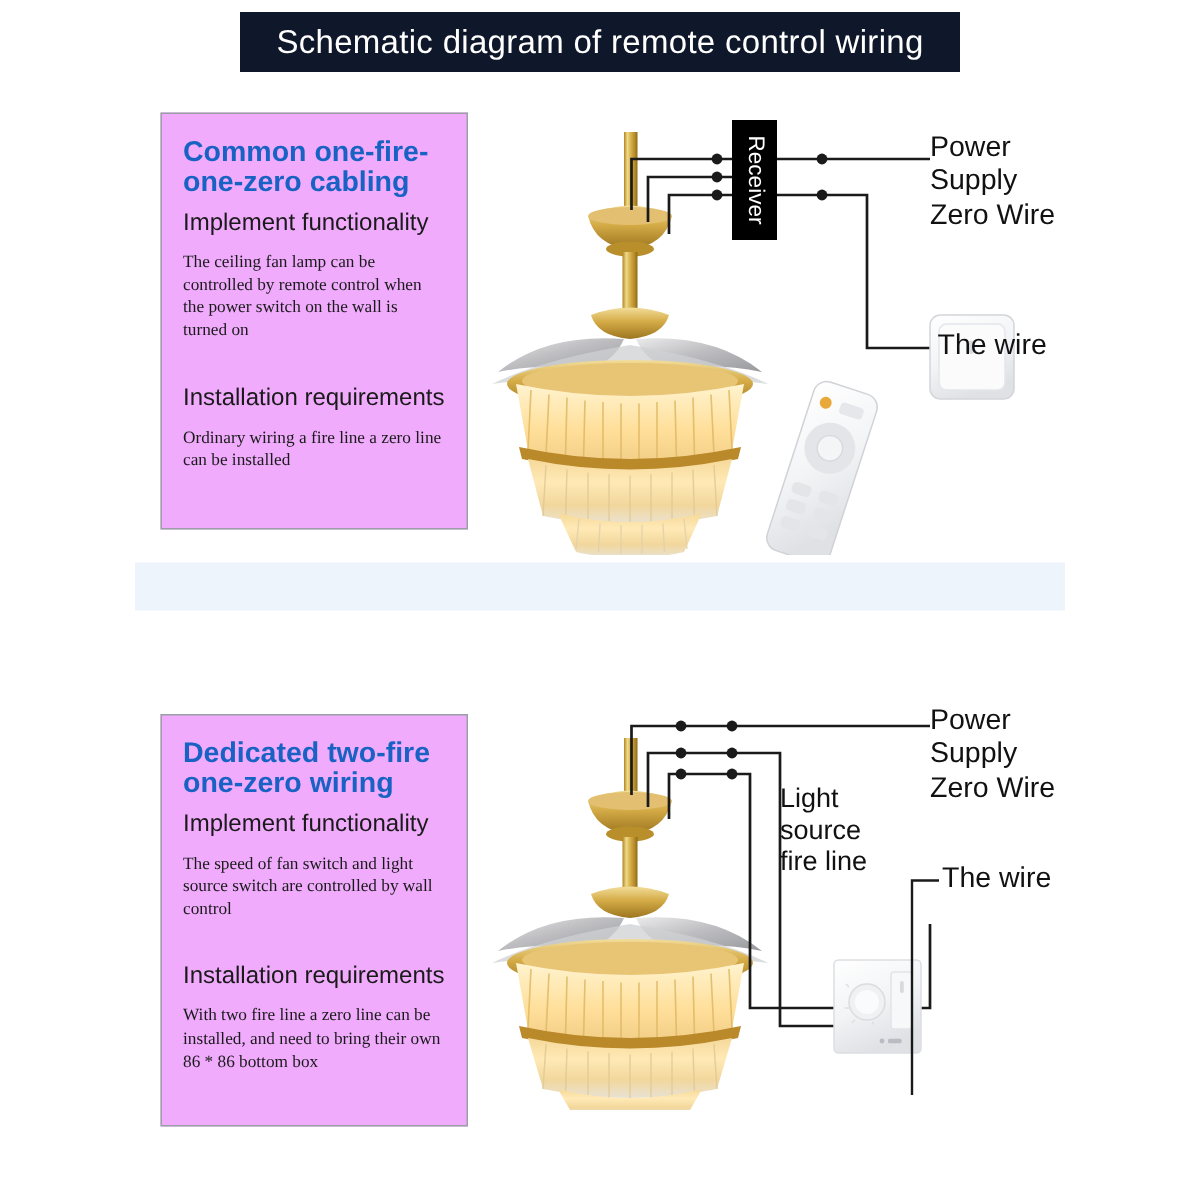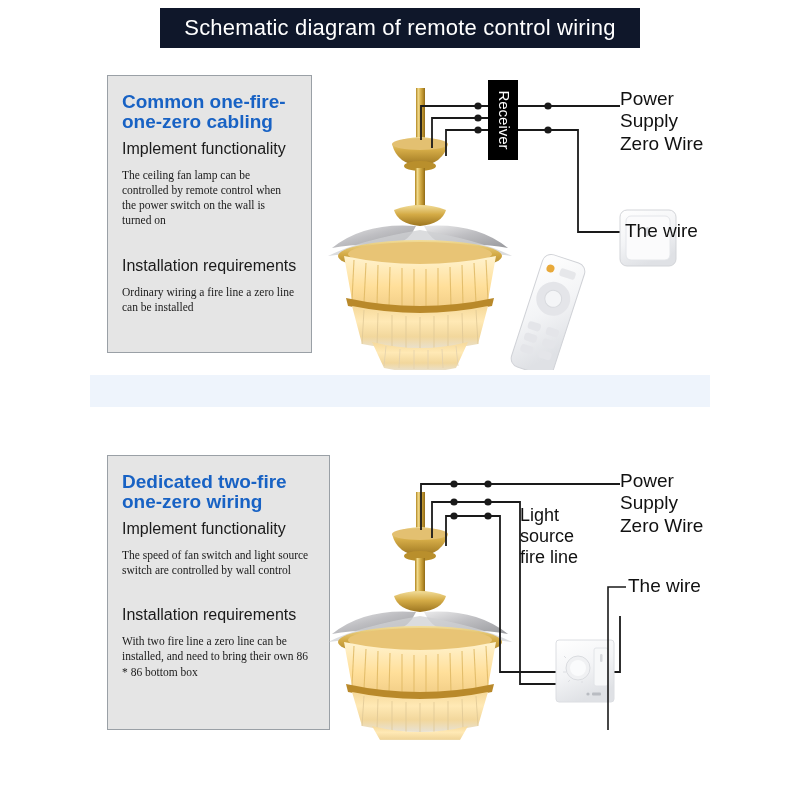--- a/index.html
+++ b/index.html
@@ -35,25 +35,25 @@
     white-space: nowrap;
   }
   #banner-1 { left: 160px; top: 8px;   width: 480px; height: 40px; }
   #band-2   { left: 90px;  top: 375px; width: 620px; height: 32px; }
   #banner-2 { left: 240px; top: 380px; width: 320px; height: 38px; }
 
   
   .panel {
     position: absolute;
     border: 1.5px solid #9aa0a6;
-    background: #e5e5e5;
+    background: #f0abfc;
     padding: 14px 14px 10px 14px;
   }
   #panel-1 { left: 107px; top: 75px;  width: 205px; height: 278px; }
-  #panel-2 { left: 107px; top: 455px; width: 223px; height: 275px; }
+  #panel-2 { left: 107px; top: 476px; width: 205px; height: 275px; }
 
   .panel-title {
     color: #1862c4;
     font-weight: bold;
     font-size: 19px;
     line-height: 1.05;
     margin: 2px 0 8px 0;
   }
   .panel-sub {
     color: #1a1a1a;
@@ -81,21 +81,21 @@
   .diagram svg { position: absolute; left: 0; top: 0; }
 
   
   .wire-label {
     position: absolute;
     font-size: 19px;
     color: #111111;
     line-height: 1.18;
     white-space: pre-line;
   }
-  .wire-label.small { font-size: 18px; }
+  .wire-label.small { font-size: 18px; margin-top: 17px; }
 </style>
 </head>
 <body>
 
 <div id="page">
 
   <div id="banner-1" class="banner">
     <span>Schematic diagram of remote control wiring</span>
   </div>
 

